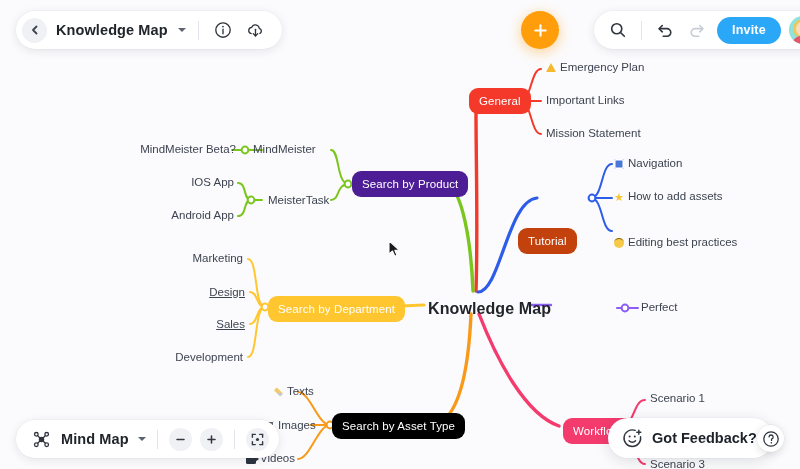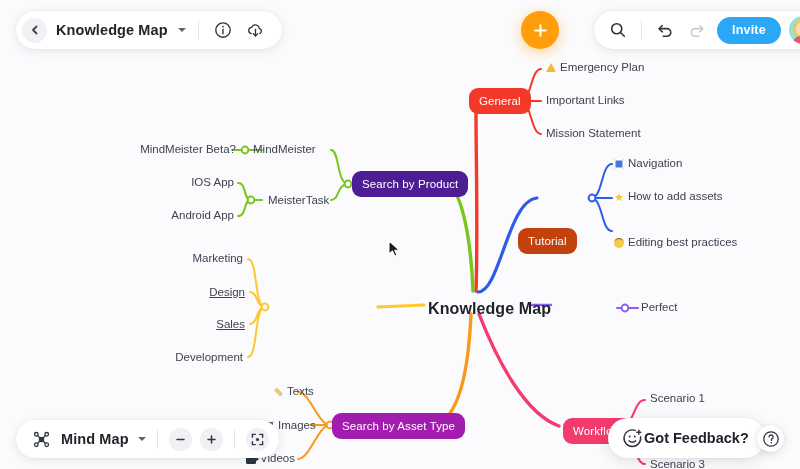--- a/index.html
+++ b/index.html
@@ -270,20 +270,21 @@
   
   #feedback {
     position: absolute;
     left: 608px; top: 418px;
     height: 40px;
     border-radius: 20px;
     background: #ffffff;
     box-shadow: 0 3px 14px rgba(24,30,48,.13), 0 0 0 .5px rgba(24,30,48,.04);
     display: flex;
     align-items: center;
+    gap: 8px;
     padding: 0 16px 0 12px;
   }
   #feedback .fb-label {
     font-size: 14.5px;
     font-weight: 700;
     color: #1d2129;
   }
   #help-btn {
     position: absolute;
     left: 757px; top: 425px;
@@ -417,34 +418,37 @@
   <div class="leaf" style="left:268px; top:195px;">
     <span>MeisterTask</span>
   </div>
   <div class="leaf r-align" style="left:151px; top:177px; width:83px;">
     <span>IOS App</span>
   </div>
   <div class="leaf r-align" style="left:151px; top:210px; width:83px;">
     <span>Android App</span>
   </div>
 
+  <div class="node" style="left:268px; top:296px; background:#ffc630;">
+    <span>Search by Department</span>
+  </div>
   <div class="leaf r-align" style="left:151px; top:253px; width:92px;">
     <span>Marketing</span>
   </div>
   <div class="leaf r-align" style="left:151px; top:287px; width:94px;text-decoration:underline;">
     <span>Design</span>
   </div>
   <div class="leaf r-align" style="left:151px; top:319px; width:94px;text-decoration:underline;">
     <span>Sales</span>
   </div>
   <div class="leaf r-align" style="left:151px; top:352px; width:92px;">
     <span>Development</span>
   </div>
 
-  <div class="node" style="left:332px; top:413px; background:#a21caf;">
+  <div class="node" style="left:332px; top:413px; background:#000000;">
     <span>Search by Asset Type</span>
   </div>
   <div class="leaf" style="left:274px; top:386px;">
     <span class="gl gl-pencil"></span>
     <span>Texts</span>
   </div>
   <div class="leaf" style="left:264px; top:420px;">
     <span class="gl gl-img"></span>
     <span>Images</span>
   </div>

